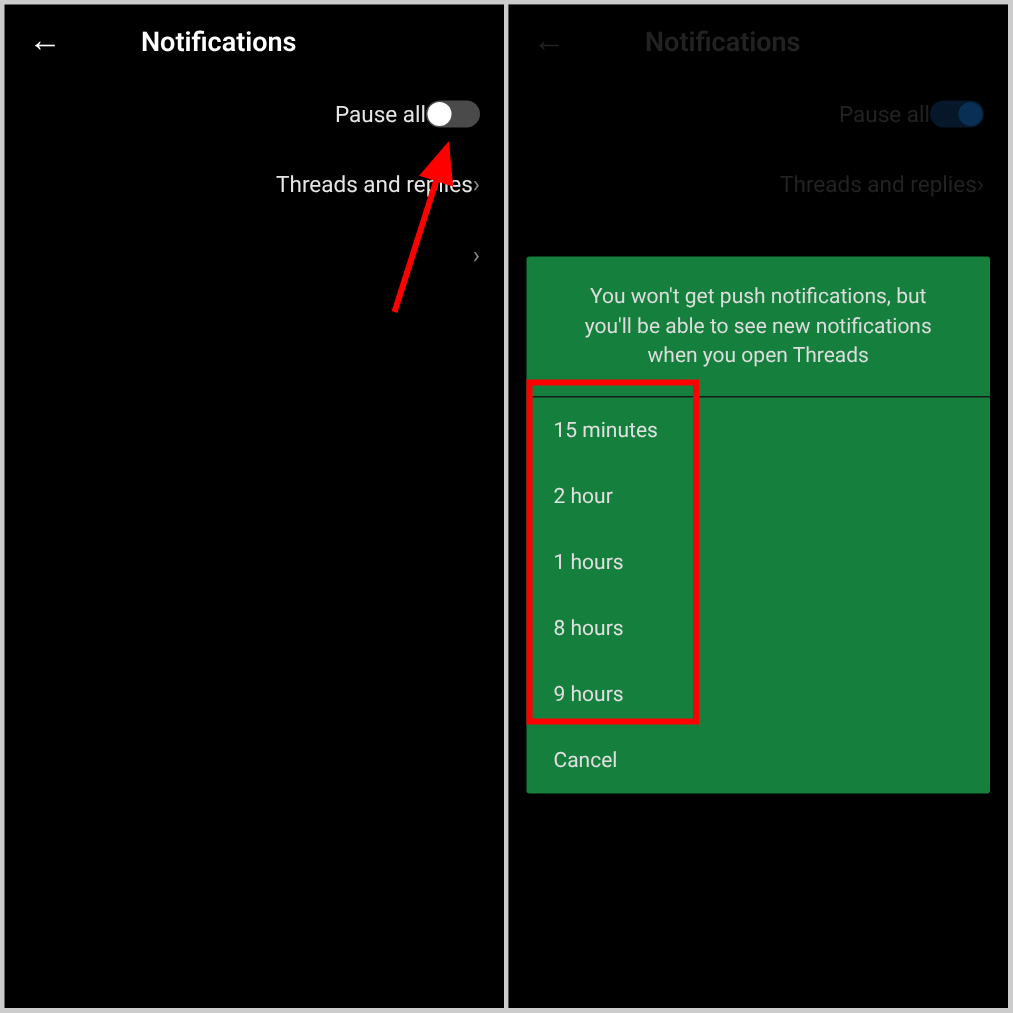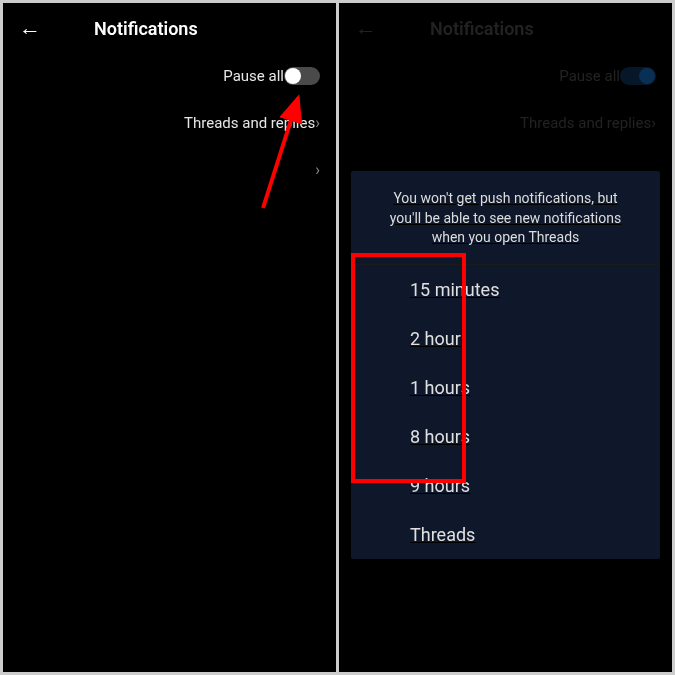--- a/index.html
+++ b/index.html
@@ -98,38 +98,36 @@
     .dimmed .back-icon,
     .dimmed .row-label,
     .dimmed .chevron {
       color: #555;
     }
     .sheet {
       position: absolute;
       left: 12px;
       right: 12px;
       top: 168px;
-      background: #0f172a;
+      background: #15803d;
       z-index: 2;
       border-radius: 2px;
-      text-decoration: underline;
     }
     .sheet-message {
       padding: 18px 28px 16px;
       color: #ddd;
       font-size: 14px;
       text-align: center;
       line-height: 1.4;
       border-bottom: 1px solid #1a1a1a;
     }
     .sheet-item {
       padding: 14px 18px;
       color: #e0e0e0;
-      font-size: 18px;
-      margin-left: 41px;
+      font-size: 14px;
     }
     .highlight-box {
       position: absolute;
       border: 4px solid #ff0000;
       z-index: 3;
       pointer-events: none;
     }
   </style>
 </head>
 <body>
@@ -175,17 +173,17 @@
     <span class="chevron">›</span>
   </div>
 
   <div class="sheet">
     <div class="sheet-message">You won't get push notifications, but you'll be able to see new notifications when you open Threads</div>
     <div class="sheet-item">15 minutes</div>
     <div class="sheet-item">2 hour</div>
     <div class="sheet-item">1 hours</div>
     <div class="sheet-item">8 hours</div>
     <div class="sheet-item">9 hours</div>
-    <div class="sheet-item">Threads</div>
+    <div class="sheet-item">Cancel</div>
   </div>
 
   <div class="highlight-box" style="left:12px; top:250px; width:115px; height:230px;"></div>
 </div>
 
 </body></html>

